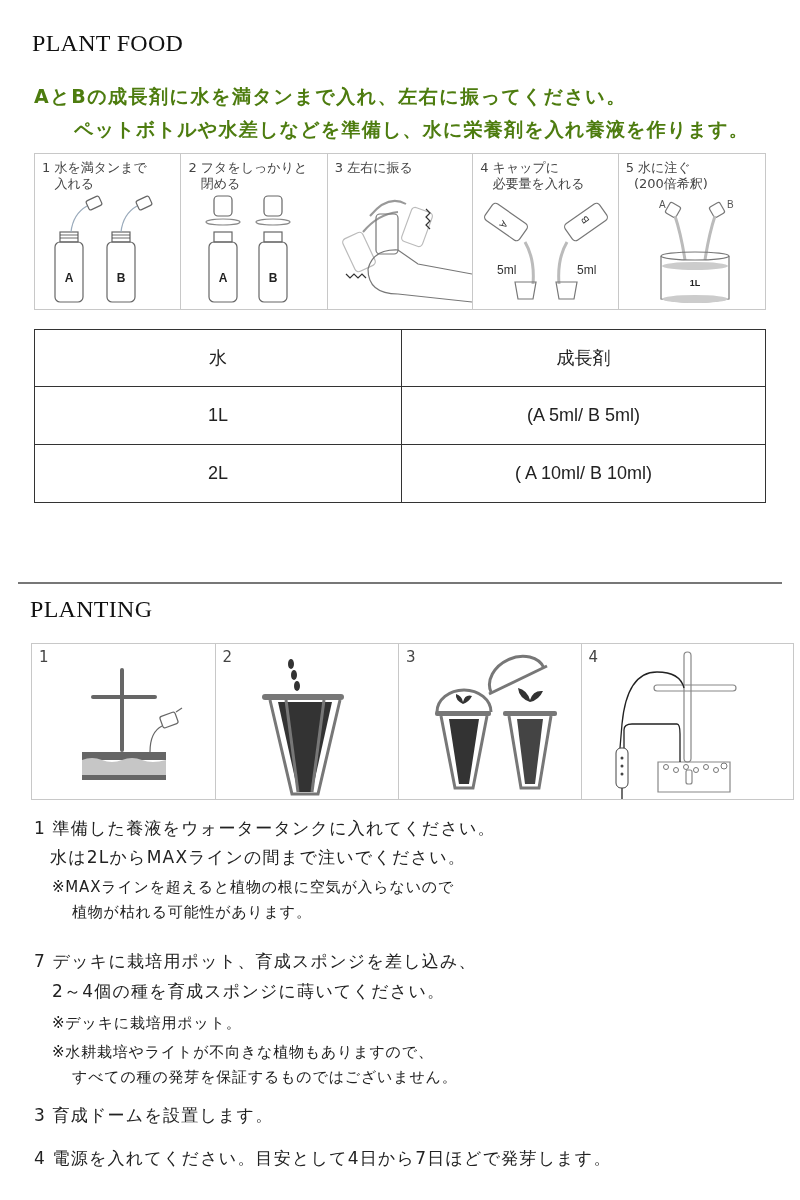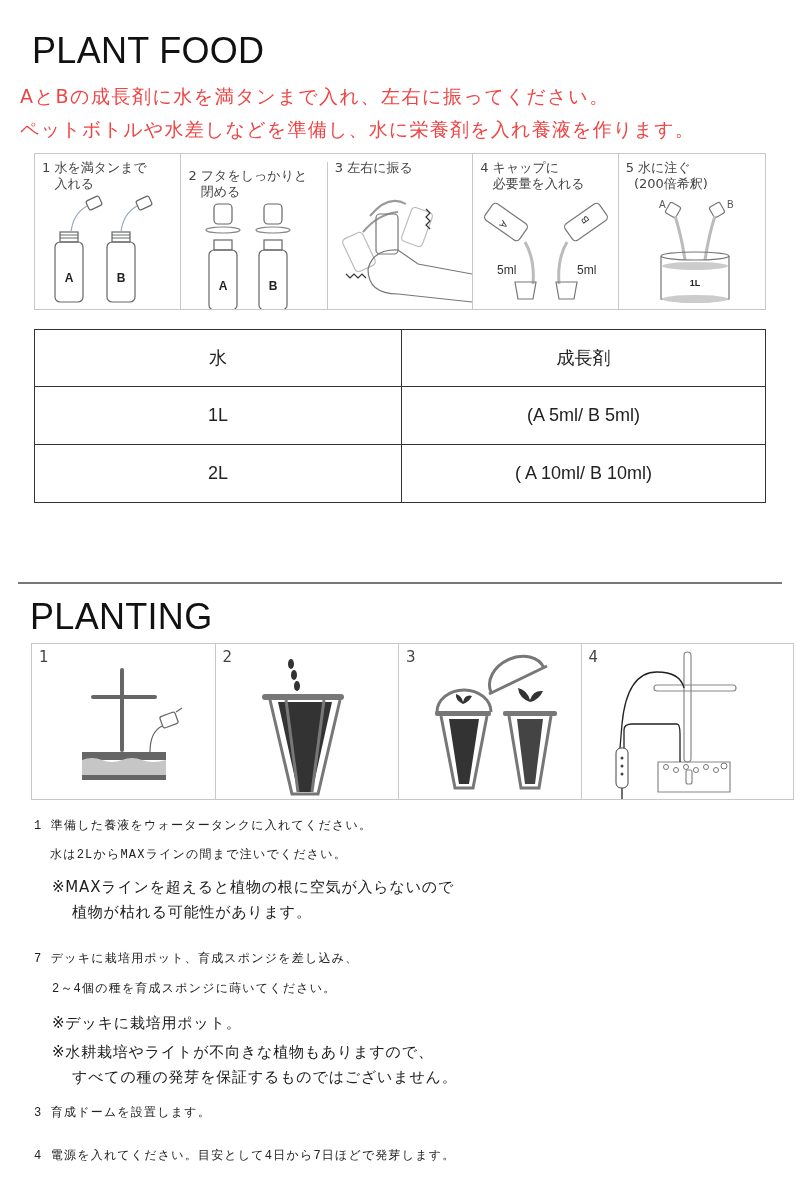--- a/index.html
+++ b/index.html
@@ -1,47 +1,47 @@
 <!DOCTYPE html>
 <html><head>
 <meta charset="utf-8">
 <style>
   * { box-sizing: border-box; margin: 0; padding: 0; }
   html, body { width: 800px; height: 1200px; background: #ffffff; overflow: hidden; }
   body { font-family: "DejaVu Sans", "Liberation Sans", sans-serif; color: #222; position: relative; }
 
-  .h1 { position: absolute; left: 32px; font-family: Liberation Sans, sans-serif; font-size: 36px; font-weight: 400; color: #111; letter-spacing: 0.3px; }
-  .intro { position: absolute; left: 20px; font-size: 19px; color: #ef4444; letter-spacing: 1.5px; white-space: nowrap; }
+  .h1 { position: absolute; left: 32px; font-family: Liberation Serif, serif; font-size: 24px; font-weight: 400; color: #111; letter-spacing: 0.3px; }
+  .intro { position: absolute; left: 34px; font-size: 19px; color: #4d7c0f; letter-spacing: 1.5px; white-space: nowrap; font-weight: bold; }
 
   
   .steps { position: absolute; display: flex; border: 1.5px solid #c8c8c8; }
   .step { position: relative; border-right: 1.5px solid #c8c8c8; overflow: hidden; }
   .step:last-child { border-right: none; }
   .step-label { position: absolute; top: 6px; left: 7px; font-size: 13px; color: #444; line-height: 16px; white-space: pre; }
   .step svg { position: absolute; left: 0; top: 0; }
 
   
   table.ratio { position: absolute; left: 34px; top: 329px; width: 732px; border-collapse: collapse; }
   table.ratio td, table.ratio th { border: 1.5px solid #333; height: 58px; text-align: center; font-size: 18px; font-weight: 400; color: #222; font-family: "Liberation Sans", "DejaVu Sans", sans-serif; }
   table.ratio th { height: 57px; }
   table.ratio .c1 { width: 367px; }
 
   .divider { position: absolute; left: 18px; top: 582px; width: 764px; height: 2px; background: #777; }
 
   .plant-strip .step-label { font-size: 15px; top: 5px; left: 7px; color: #444; }
 
-  .instr { position: absolute; font-size: 12px; color: #222; white-space: nowrap; letter-spacing: 1.2px; font-family: Liberation Mono, monospace; }
+  .instr { position: absolute; font-size: 17px; color: #222; white-space: nowrap; letter-spacing: 1.2px; }
   .note { position: absolute; font-size: 15px; color: #222; white-space: nowrap; letter-spacing: 0.8px; }
 </style>
 </head>
 <body>
 
 <div class="h1" style="top:30px;">PLANT FOOD</div>
 <div class="intro" style="top:84px;">AとBの成長剤に水を満タンまで入れ、左右に振ってください。</div>
-<div class="intro" style="top:117px; letter-spacing:1.2px;">ペットボトルや水差しなどを準備し、水に栄養剤を入れ養液を作ります。</div>
+<div class="intro" style="top:117px; letter-spacing:1.2px;margin-left:40px;">ペットボトルや水差しなどを準備し、水に栄養剤を入れ養液を作ります。</div>
 
 <div class="steps" style="left:34px; top:153px; width:732px; height:157px;">
 
   <div class="step" style="width:147px;">
     <div class="step-label">1 水を満タンまで
    入れる</div>
     <svg width="147" height="157">
       <g fill="none" stroke="#666" stroke-width="1.2">
         <rect x="20" y="88" width="28" height="60" rx="5"></rect>
         <rect x="25" y="78" width="18" height="10"></rect>
@@ -56,21 +56,21 @@
         <line x1="25" y1="81" x2="43" y2="81"></line>
           <line x1="25" y1="84" x2="43" y2="84"></line>
         <line x1="77" y1="81" x2="95" y2="81"></line>
           <line x1="77" y1="84" x2="95" y2="84"></line>
       </g>
       <text x="34" y="128" text-anchor="middle" font-size="12" font-weight="700" fill="#222" font-family="Liberation Sans, sans-serif">A</text>
       <text x="86" y="128" text-anchor="middle" font-size="12" font-weight="700" fill="#222" font-family="Liberation Sans, sans-serif">B</text>
     </svg>
   </div>
 
-  <div class="step" style="width:147px;margin-top:8px;">
+  <div class="step" style="width:147px;">
     <div class="step-label">2 フタをしっかりと
    閉める</div>
     <svg width="147" height="157">
       <g fill="none" stroke="#666" stroke-width="1.2">
         <rect x="33" y="42" width="18" height="20" rx="4"></rect>
         <rect x="83" y="42" width="18" height="20" rx="4"></rect>
         <ellipse cx="42" cy="68" rx="17" ry="3" stroke="#888"></ellipse>
         <ellipse cx="92" cy="68" rx="17" ry="3" stroke="#888"></ellipse>
         <rect x="28" y="88" width="28" height="60" rx="5"></rect>
         <rect x="33" y="78" width="18" height="10"></rect>

